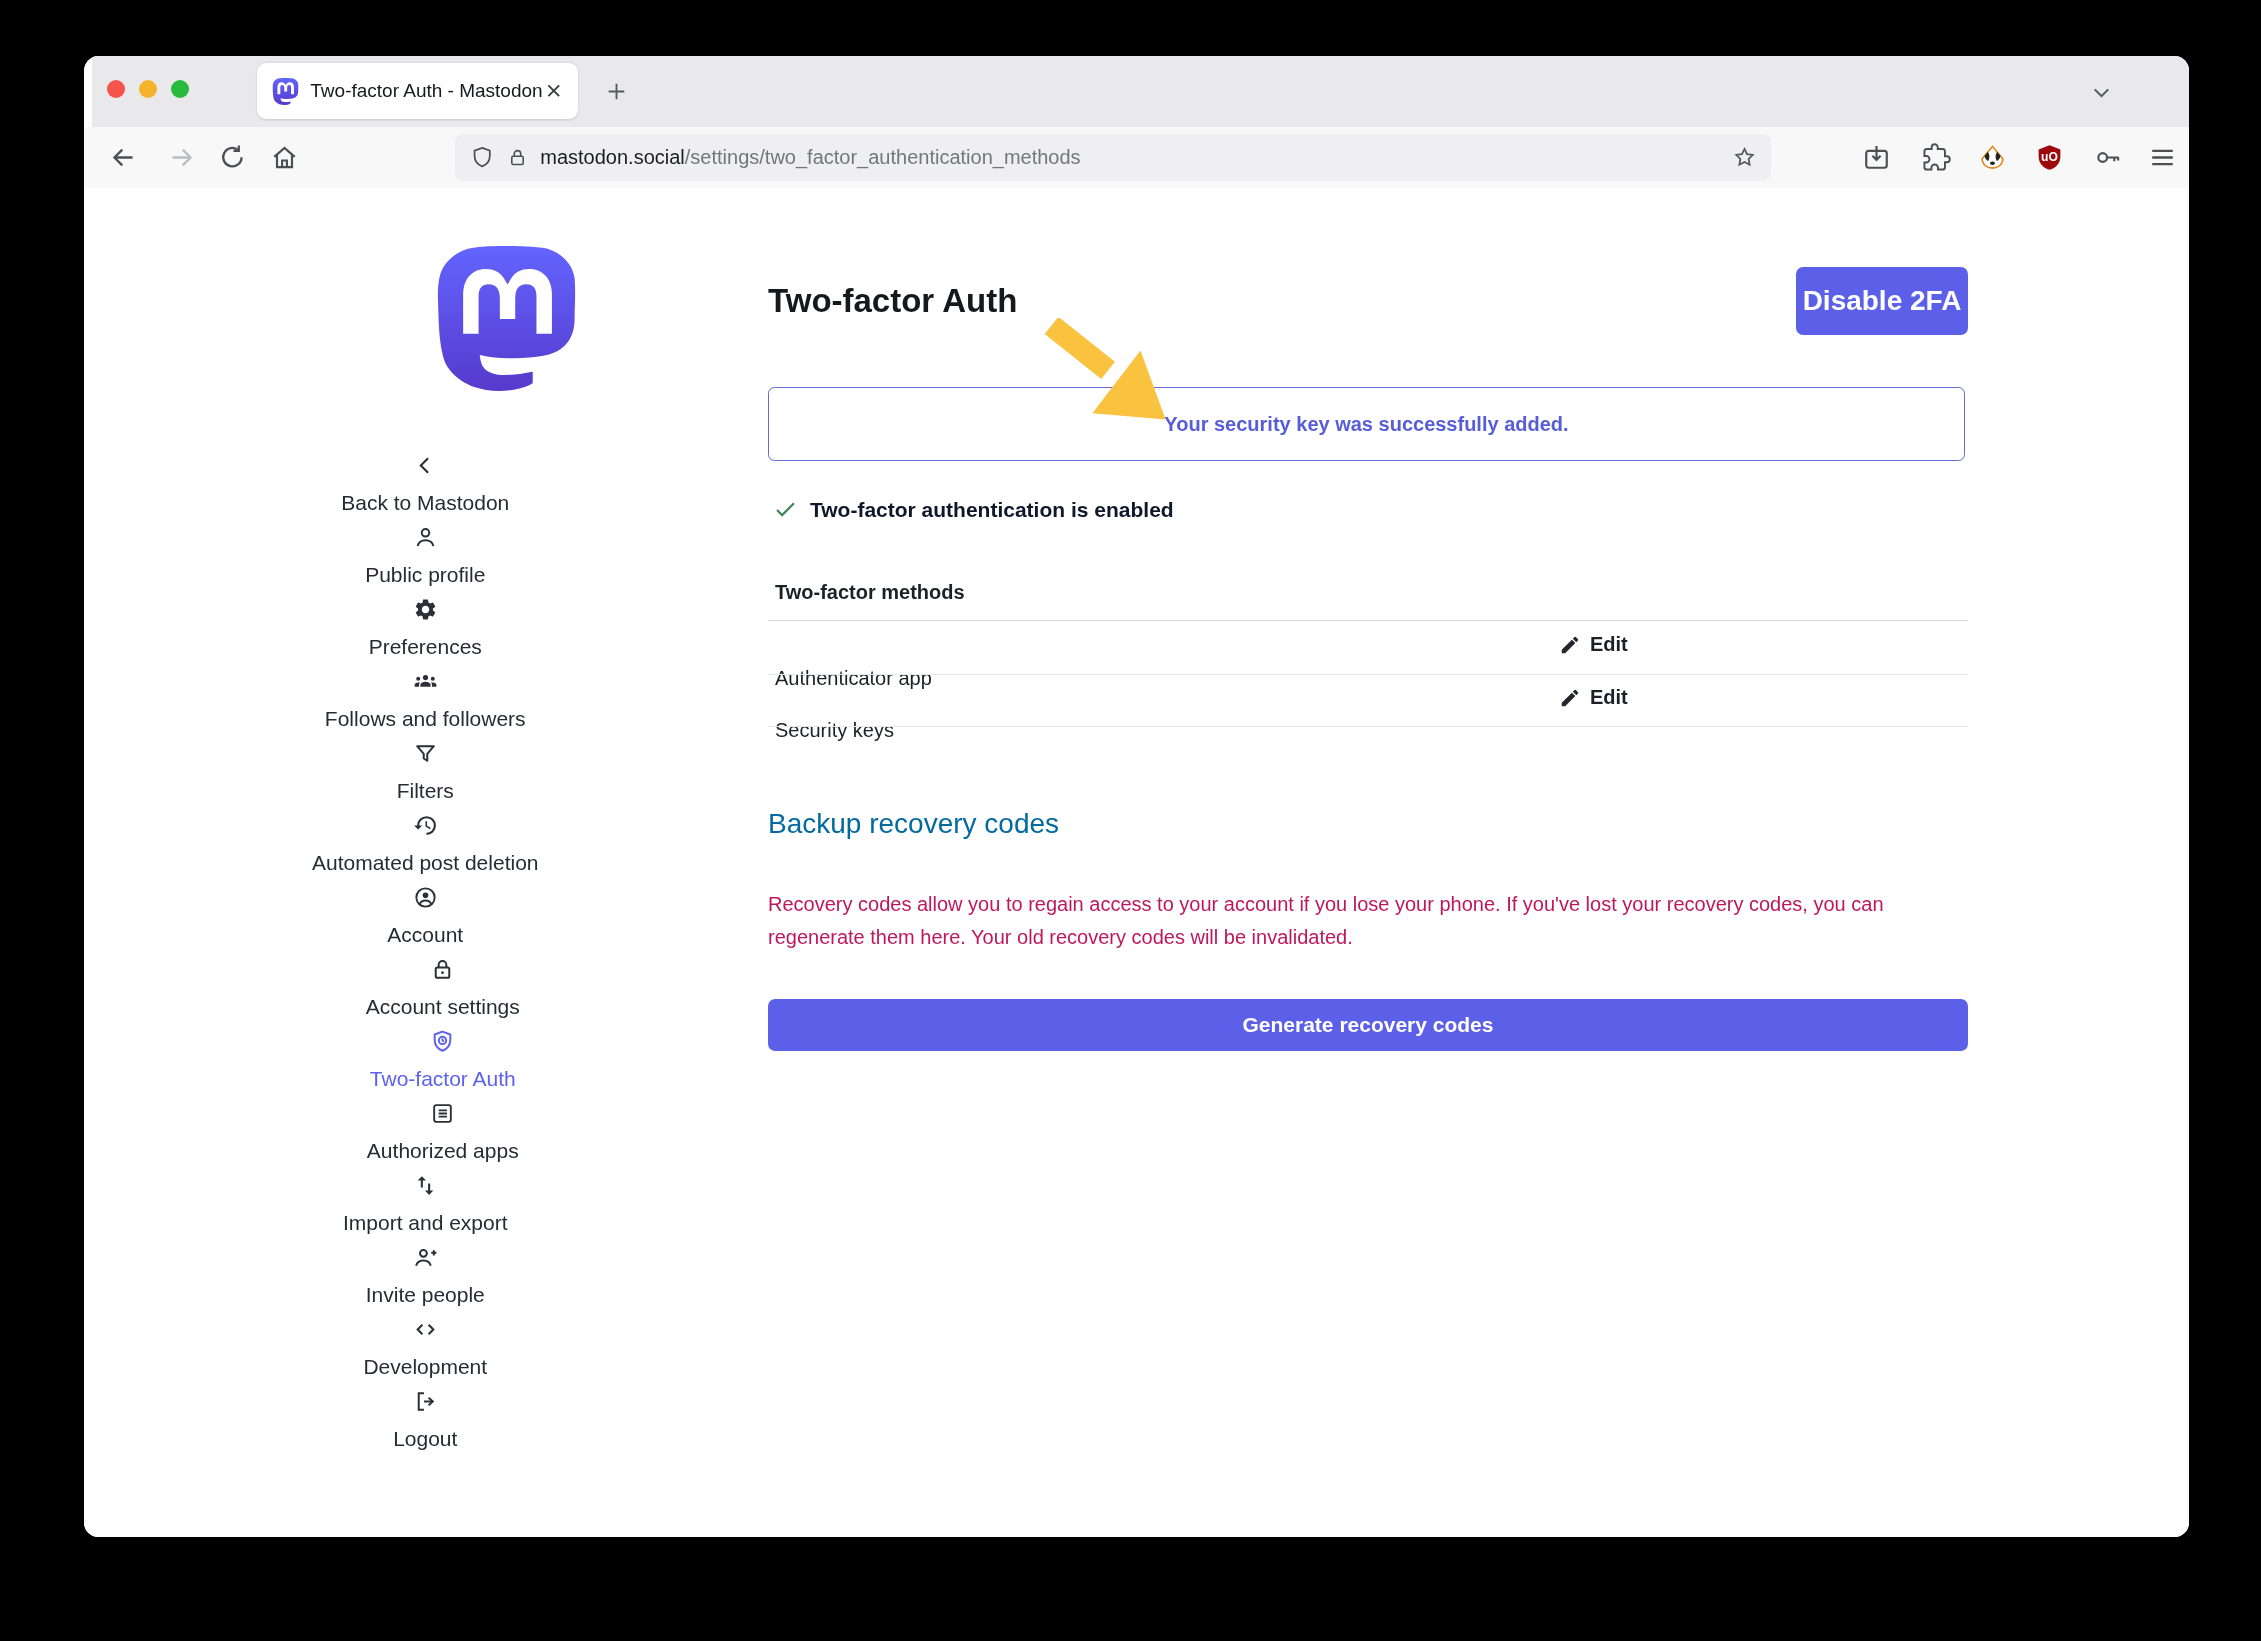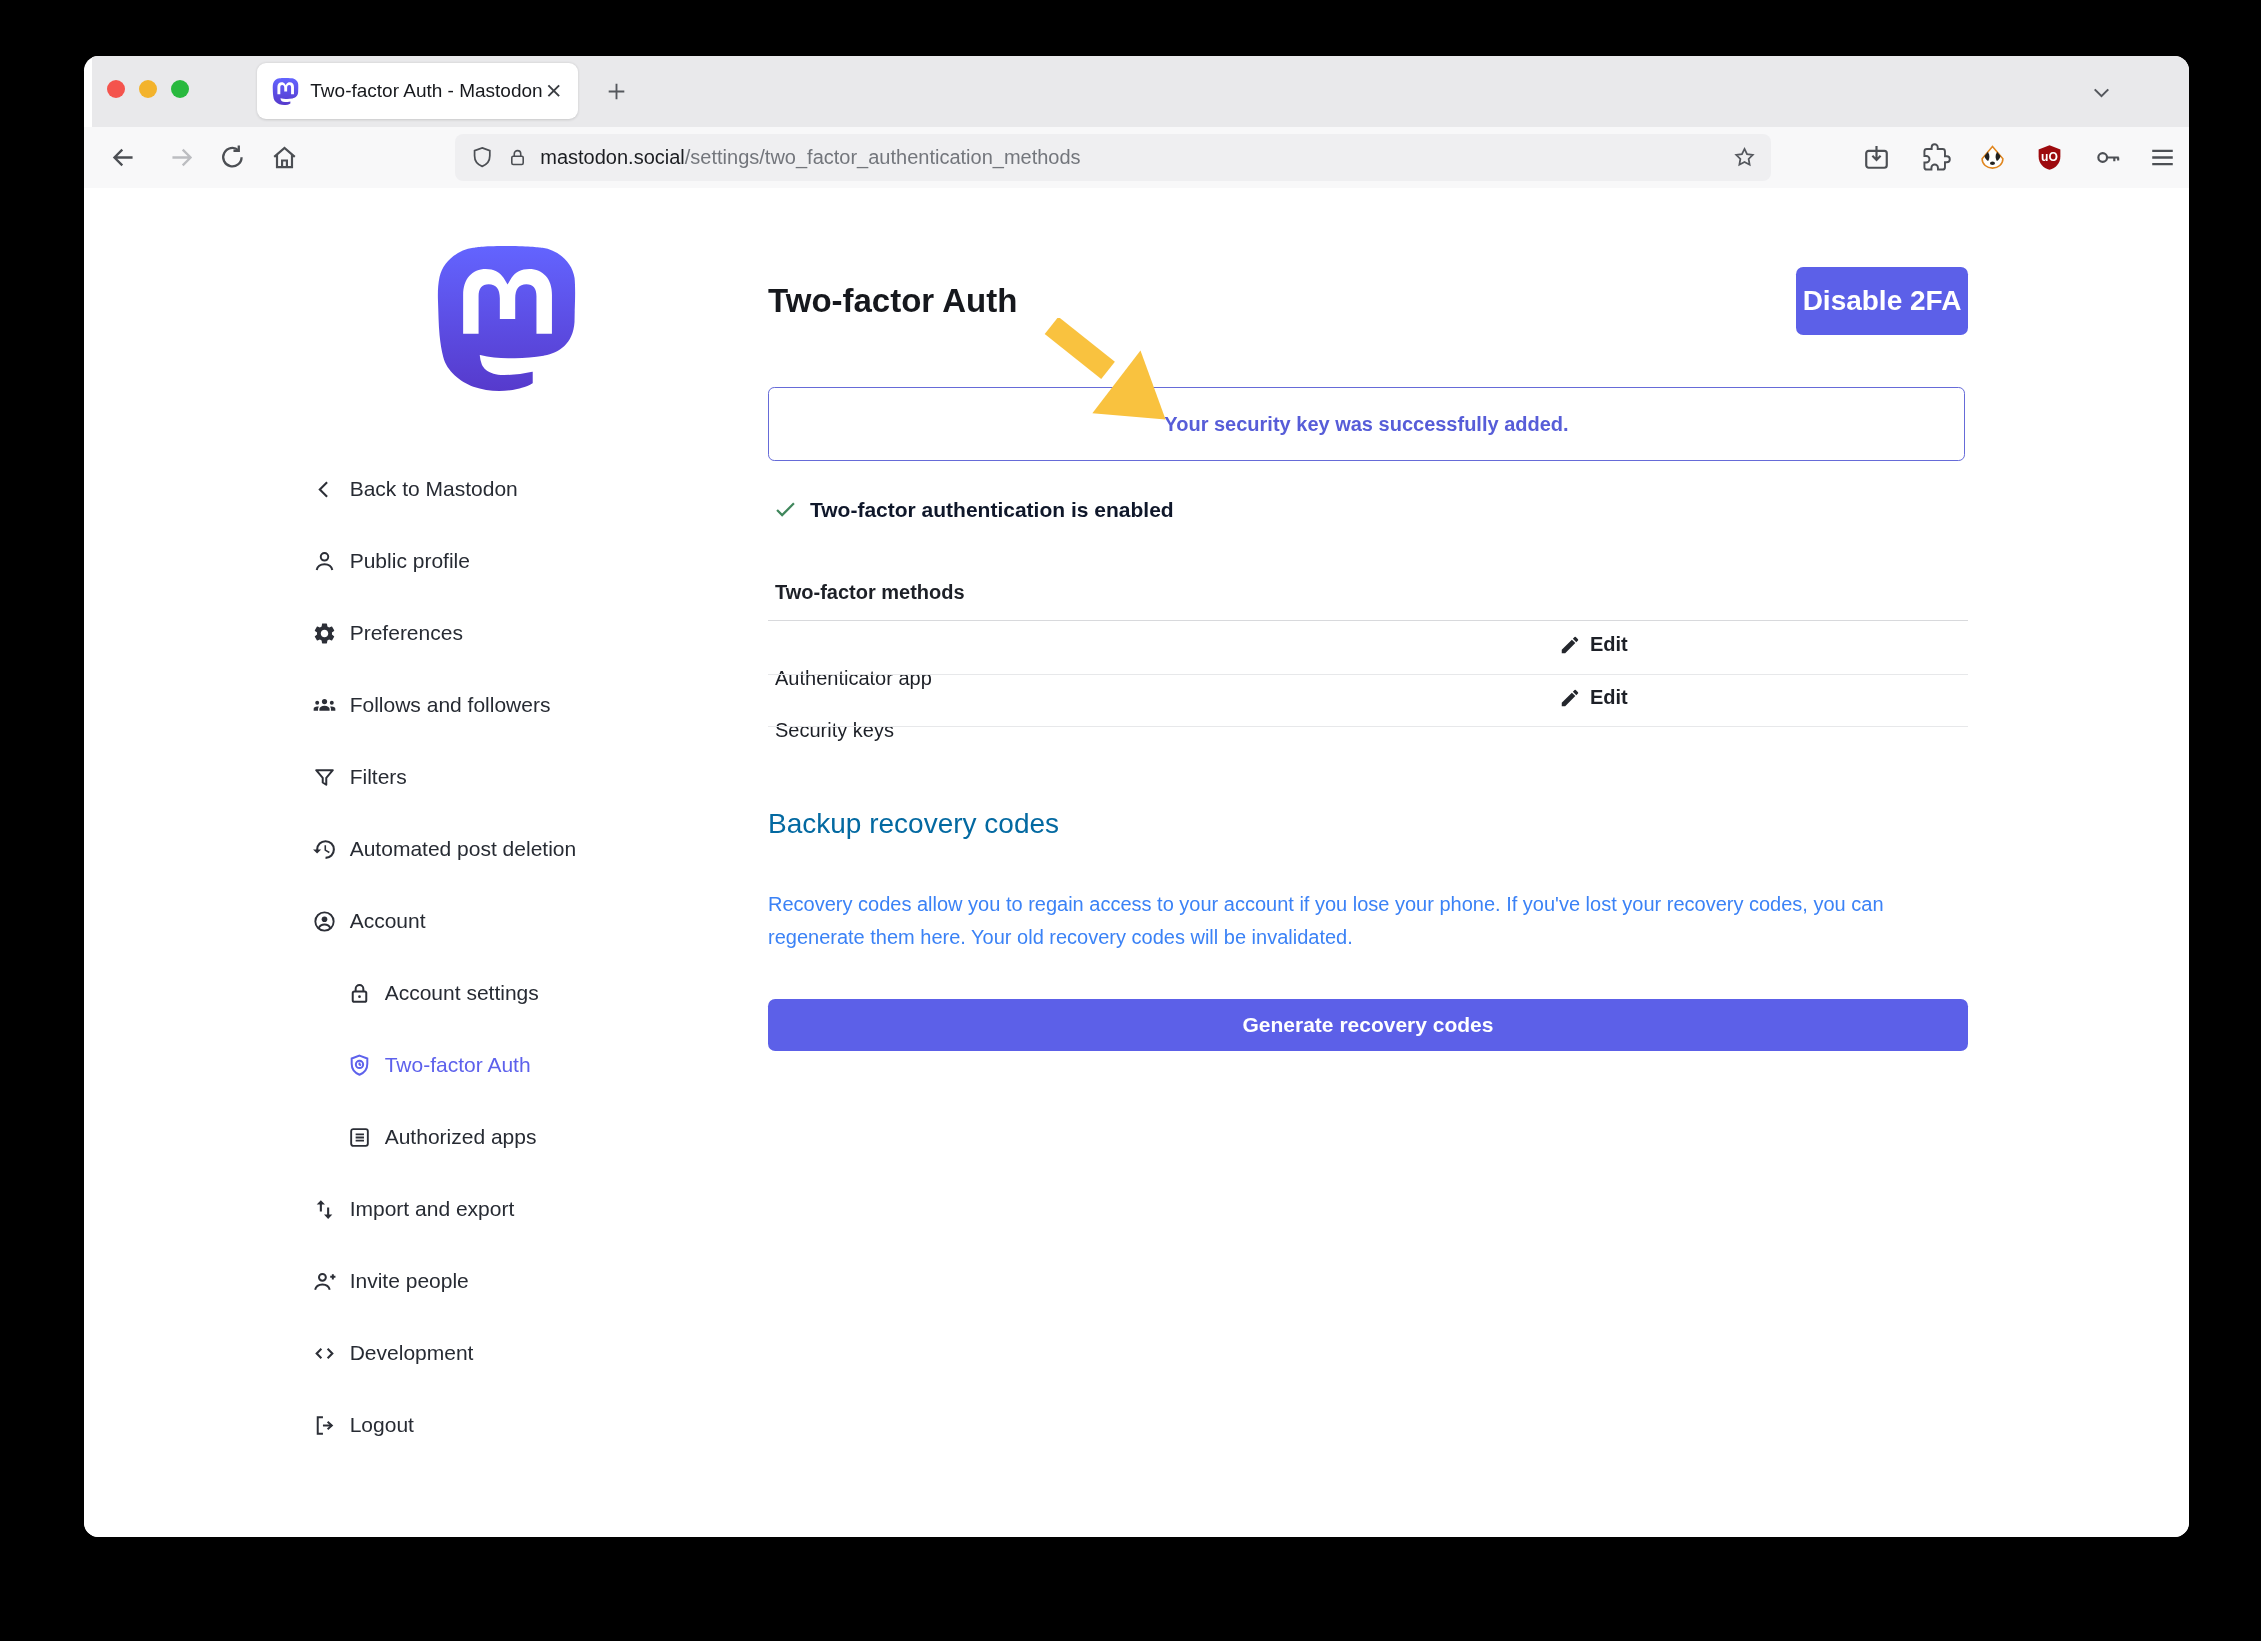--- a/index.html
+++ b/index.html
@@ -23,40 +23,40 @@
   .urlbar{position:absolute;left:371px;top:78px;width:1316px;height:47px;background:#efeff1;border-radius:8.1px;display:flex;align-items:center;box-sizing:border-box;padding:0 14.5px;}
   .urlbar .uicon{width:24.4px;height:24.4px;flex:0 0 auto;}
   .urltext{margin-left:12.7px;font-size:20px;white-space:nowrap;overflow:hidden;flex:1;}
   .urlhost{color:#1b1d21;}
   .urlpath{color:#73767c;}
   .star{width:25px;height:25px;flex:0 0 auto;}
   
   .content{position:absolute;left:0;top:132px;width:100%;height:1349px;background:#fff;}
   .logo{position:absolute;left:350px;top:190px;width:145px;height:145px;}
   .side-nav{position:absolute;left:228px;top:397px;display:flex;flex-direction:column;}
-  .srow{height:72px;display:flex;align-items:center;gap:12.7px;font-size:21px;color:#272b33;cursor:pointer;}
+  .srow{height:72px;display:flex;align-items:center;gap:12.7px;font-size:21px;color:#272b33;cursor:pointer;flex-direction:column;}
   .srow .sicon{width:25px;height:25px;flex:0 0 auto;display:inline-flex;}
   .srow.sub{padding-left:35px;}
   .srow.active{color:#5d61ec;}
   
   .h1{position:absolute;left:684px;top:72px;font-size:33px;font-weight:bold;color:#16181d;}
   .btn{display:flex;align-items:center;justify-content:center;background:#5c60e8;color:#fff;font-weight:bold;border:none;border-radius:7.2px;cursor:pointer;font-family:"Liberation Sans",sans-serif;}
   .disable-btn{position:absolute;left:1712px;top:79px;width:172px;height:68px;font-size:28px;}
   .flash{position:absolute;left:684px;top:199px;width:1195px;height:72px;border:1.8px solid #666bd8;border-radius:6.3px;display:flex;align-items:center;justify-content:center;font-size:20px;font-weight:bold;color:#575dd8;background:#fff;}
   .arrow-note{position:absolute;left:955px;top:130px;width:136px;height:110px;pointer-events:none;}
   .status{position:absolute;left:688px;top:308px;display:flex;align-items:center;gap:11px;font-size:21px;font-weight:bold;color:#0f172a;}
   .status .cicon{width:27px;height:27px;}
   .tbl-head{position:absolute;left:691px;top:393px;font-size:20px;font-weight:bold;color:#1d2027;}
   .hr{position:absolute;left:684px;width:1200px;height:0;border-top:0.9px solid #d8d9dc;}
   .hr.light{border-top-color:#e7e8ea;}
   .cell{position:absolute;left:691px;font-size:20px;color:#1d2027;margin-top:32px;}
   .edit{position:absolute;left:1475px;display:flex;align-items:center;gap:9px;font-size:20px;font-weight:bold;color:#1d2027;cursor:pointer;}
   .edit .picon{width:22px;height:22px;}
   .h2{position:absolute;left:684px;top:597px;font-size:28px;font-weight:500;color:#0369a1;}
-  .para{position:absolute;left:684px;top:680px;width:1203px;font-size:20px;line-height:33px;color:#3b82f6;}
+  .para{position:absolute;left:684px;top:680px;width:1203px;font-size:20px;line-height:33px;color:#be185d;}
   .gen-btn{position:absolute;left:684px;top:811px;width:1200px;height:52px;font-size:21px;}
 </style>
 </head>
 <body>
 
 <div>
 <div class="window">
 
   <div class="tabbar">
     <span class="tl red"></span>

